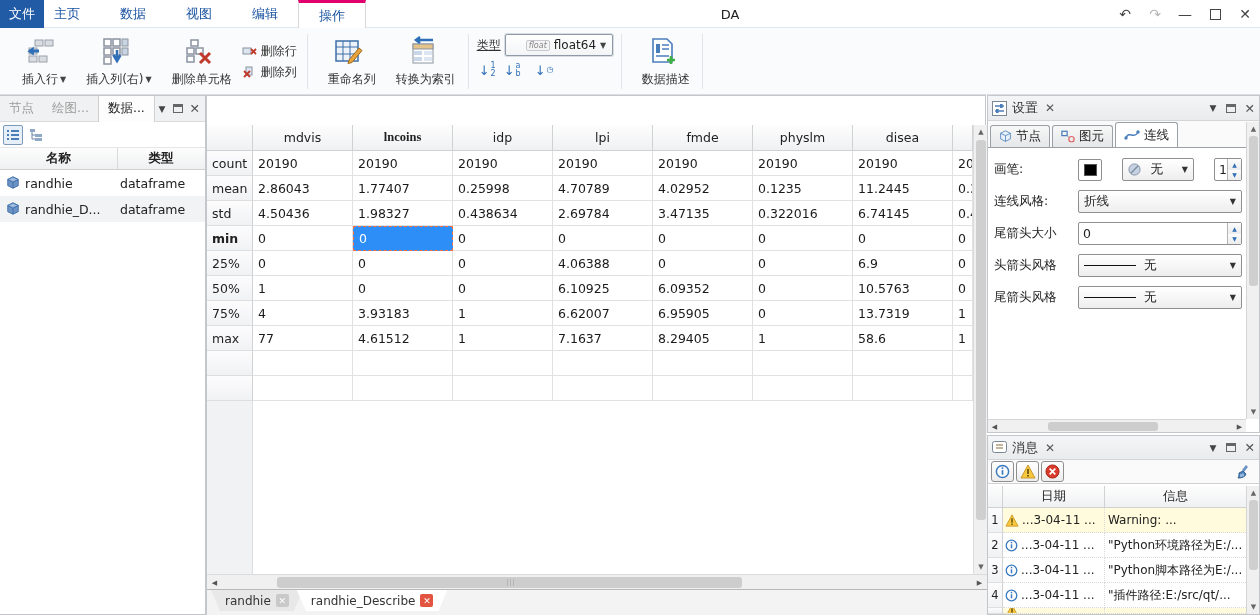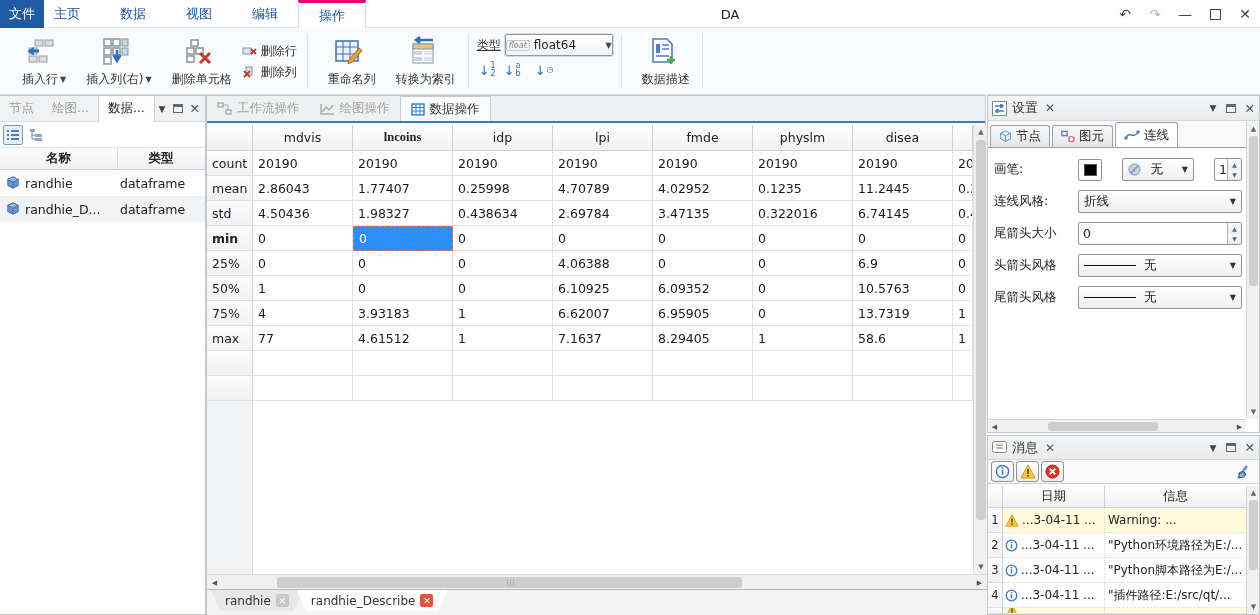--- a/index.html
+++ b/index.html
@@ -24,21 +24,21 @@
   .rsep { width:1px; background:#e2e4e7; margin:4px 2px; }
   .btn-big { display:flex; flex-direction:column; align-items:center; justify-content:flex-start; padding:4px 6px 2px 6px; }
   .btn-big .bicon { height:34px; display:flex; align-items:center; justify-content:center; }
   .btn-big .blabel { font-size:12px; color:#333; white-space:nowrap; margin-top:3px; display:flex; align-items:center; gap:2px;margin-left:8px; }
   .dd-arrow { font-size:8px; color:#444; }
   .small-stack { display:flex; flex-direction:column; justify-content:center; gap:4px; padding:0 4px; }
   .btn-small { display:flex; align-items:center; gap:3px; font-size:12px; color:#333; }
   .type-group { display:flex; flex-direction:column; justify-content:flex-start; padding:4px 6px; gap:6px; }
   .type-row { display:flex; align-items:center; gap:4px; }
   .type-label { font-size:12px; color:#333; text-decoration:underline; }
-  .type-select { width:108px; height:22px; border:1px solid #8f9aa6; border-radius:2px; background:linear-gradient(#ffffff,#f2f4f6); display:flex; align-items:center; padding:0 0; gap:4px; box-shadow:0 0 0 1px #d7dde3; }
+  .type-select { width:108px; height:22px; border:1px solid #8f9aa6; border-radius:2px; background:linear-gradient(#ffffff,#f2f4f6); display:flex; align-items:center; padding:0 20px; gap:4px; box-shadow:0 0 0 1px #d7dde3; }
   .type-badge { font-size:8px; font-style:italic; color:#888; border:1px solid #c5c9cd; background:#f4f4f4; padding:0 2px; border-radius:2px; }
   .type-text { flex:1; font-size:12px; color:#222; }
   .sort-row { display:flex; align-items:center; gap:8px; padding-left:2px; }
   .sort-btn { display:flex; align-items:center; font-size:13px; color:#2f6fb8; gap:1px; }
   .sort-sub { font-size:8px; color:#2f6fb8; line-height:1; display:flex; flex-direction:column; }
 
   
   .panel { position:absolute; background:#fff; border:1px solid #c3c7cb; }
   .ptitle { height:25px; background:linear-gradient(#f4f5f6,#e9ebed); border-bottom:1px solid #d3d6d9; display:flex; align-items:center; padding:0 4px; gap:5px; }
   .ptitle .ptext { font-size:13px; color:#333; }
@@ -350,44 +350,20 @@
               <path d="M8 1 L14 4 L8 7 L2 4 Z" fill="#9db9dc" stroke="#3c6ca8"></path>
             </svg>
             <span>randhie_D...</span>
           </div>
           <div class="lp-cell-type">dataframe</div>
         </div>
       </div>
   </div>
 
   <div id="center-panel" class="panel">
-    <div id="center-tabbar">
-        <div class="ctab">
-          <svg width="15" height="13" viewBox="0 0 15 13">
-            <rect x="1" y="1" width="5" height="4" fill="none" stroke="#a8a8a8" stroke-width="1.3"></rect>
-            <rect x="9" y="8" width="5" height="4" fill="none" stroke="#a8a8a8" stroke-width="1.3"></rect>
-            <path d="M6 3 H11 V8" fill="none" stroke="#a8a8a8"></path>
-          </svg>
-          <span>工作流操作</span>
-        </div>
-        <div class="ctab">
-          <svg width="15" height="12" viewBox="0 0 15 12">
-            <path d="M1 1 V11 H14" fill="none" stroke="#a8a8a8" stroke-width="1.3"></path>
-            <path d="M2 9 L6 4 L9 7 L13 2" fill="none" stroke="#a8a8a8" stroke-width="1.3"></path>
-          </svg>
-          <span>绘图操作</span>
-        </div>
-        <div class="ctab active">
-          <svg width="14" height="13" viewBox="0 0 14 13">
-            <rect x="1" y="1" width="12" height="11" fill="none" stroke="#2e7fd4" stroke-width="1.4"></rect>
-            <path d="M1 4.5 H13 M5 1 V12 M9 1 V12 M1 8 H13" stroke="#2e7fd4"></path>
-          </svg>
-          <span>数据操作</span>
-        </div>
-      </div>
     <div id="grid-wrap">
       <div id="row-strip"></div>
       <div id="grid">
           <div class="g-hrow">
             <div class="g-hcell" style="width:46px"></div>
             <div class="g-hcell" style="width:100px;">mdvis</div>
             <div class="g-hcell" style="width:100px;font-weight:bold;font-family:Liberation Serif, serif;">lncoins</div>
             <div class="g-hcell" style="width:100px;">idp</div>
             <div class="g-hcell" style="width:100px;">lpi</div>
             <div class="g-hcell" style="width:100px;">fmde</div>

